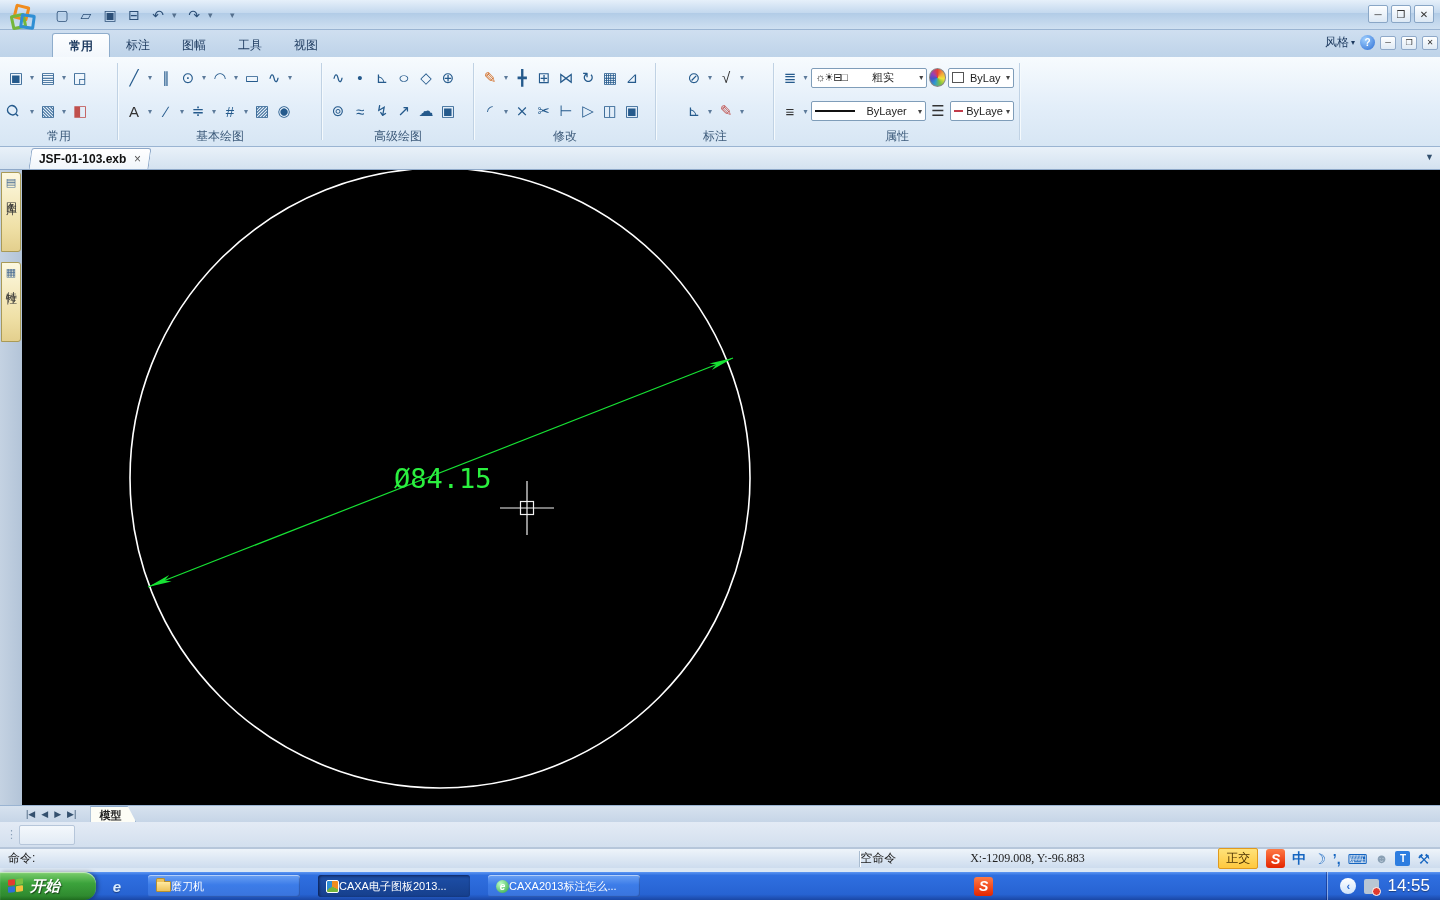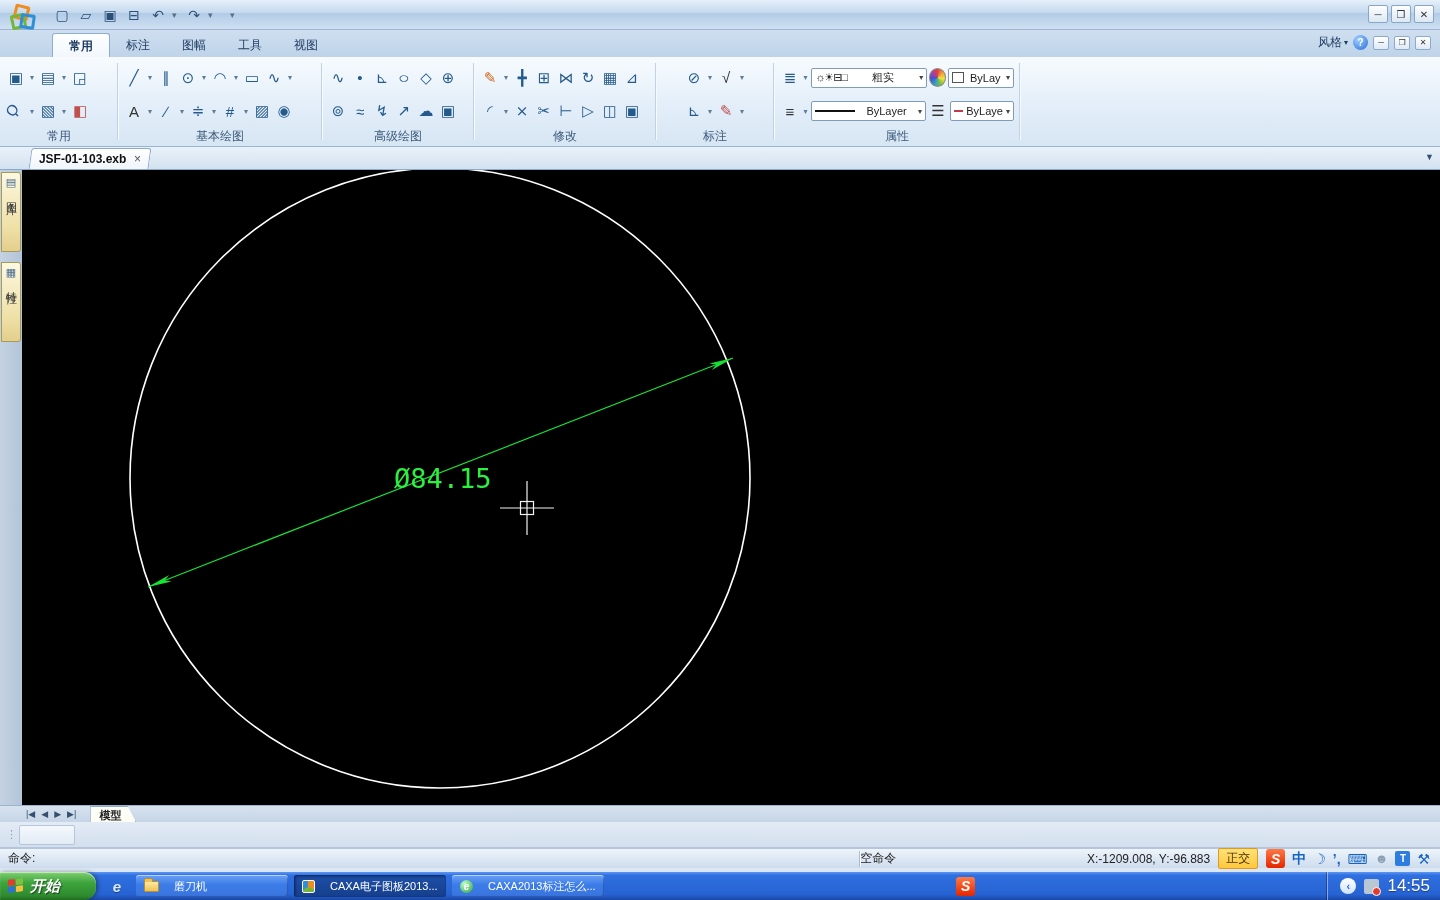--- a/index.html
+++ b/index.html
@@ -23,21 +23,21 @@
   .title-text{position:absolute;left:0;right:0;text-align:center;font-size:12px;color:#2b2b2b;pointer-events:none}
   .winbtns{position:absolute;right:6px;top:5px;display:flex;gap:3px}
   .wbtn{width:20px;height:18px;border:1px solid #89a6c6;border-radius:2px;background:linear-gradient(#fdfeff,#dce8f4);
     display:flex;align-items:center;justify-content:center;font-size:10px;color:#333}
 
   
   .tabrow{position:absolute;left:0;top:30px;width:1440px;height:27px;background:linear-gradient(#cfdff0,#bed3e9);display:flex;align-items:flex-end}
   .rtabs{display:flex;margin-left:52px;height:24px}
   .rtab{padding:4px 16px 3px;font-size:12px;color:#1d3a5f;cursor:default}
   .rtab.active{background:linear-gradient(#fdfeff,#f2f7fc);border:1px solid #8fadcc;border-bottom:none;border-radius:3px 3px 0 0;font-weight:bold}
-  .tabrow-right{position:absolute;right:9px;top:4px;display:flex;align-items:center;gap:5px}
+  .tabrow-right{position:absolute;right:2px;top:4px;display:flex;align-items:center;gap:5px}
   .stylebtn{font-size:12px;color:#1d3a5f;display:flex;align-items:center;gap:2px}
   .helpico{width:15px;height:15px;border-radius:50%;background:radial-gradient(circle at 35% 30%,#9fd0ff,#2b6cd4);color:#fff;
     font-size:10px;font-weight:bold;display:flex;align-items:center;justify-content:center}
   .mini{width:16px;height:14px;border:1px solid #8fa9c9;border-radius:2px;background:linear-gradient(#fff,#dfeaf5);
     font-size:8px;display:flex;align-items:center;justify-content:center;color:#333}
 
   
   .ribbon{position:absolute;left:0;top:57px;width:1440px;height:90px;
     background:linear-gradient(#f7fbfe,#e3eef9 55%,#d7e6f4);border-bottom:1px solid #9ab4d2;display:flex}
   .grp{display:flex;flex-direction:column;padding:4px 6px 0;position:relative}
@@ -88,42 +88,42 @@
   
   .cmdpanel{position:absolute;left:0;top:822px;width:1440px;height:26px;background:linear-gradient(#e3ebf5,#d3dfee);border-bottom:1px solid #b6c6da;display:flex;align-items:center}
   .grip{margin-left:6px;color:#8aa0b8;font-size:11px;letter-spacing:-2px}
   .histbox{margin-left:4px;width:56px;height:20px;background:linear-gradient(#f4f8fc,#e2ebf5);border:1px solid #b6c6da;border-radius:2px}
 
   
   .statusbar{position:absolute;left:0;top:848px;width:1440px;height:20px;background:linear-gradient(#eef4fa,#cddcee);border-top:1px solid #b6c6da;display:flex;align-items:center;font-size:12px;color:#222}
   .sb-prompt{margin-left:8px;flex:1}
   .sb-sep{width:1px;height:16px;background:#a9bcd0;box-shadow:1px 0 0 #fff}
   .sb-state{width:110px;text-align:left}
-  .sb-coords{width:240px;text-align:right;font-family:Liberation Sans, sans-serif}
+  .sb-coords{width:240px;text-align:left;font-family:Liberation Serif, serif}
   .ortho{background:linear-gradient(#ffe27a,#ffc83d);border:1px solid #e09a1e;border-radius:2px;padding:1px 7px;color:#4a3000;margin:0 8px}
   .ime{display:flex;align-items:center;gap:7px;margin-right:10px}
   .sg-s{width:19px;height:19px;border-radius:3px;background:linear-gradient(#ff7a45,#e42500);color:#fff;font-weight:bold;font-size:14px;
     display:flex;align-items:center;justify-content:center;font-style:italic}
   .ime .b{color:#1565c0;font-weight:bold;font-size:14px}
   .ime .g{color:#8aa0b4;font-size:13px}
   .ime .tshirt{width:15px;height:15px;background:#2d7de0;color:#fff;font-size:10px;font-weight:bold;border-radius:2px;display:flex;align-items:center;justify-content:center}
 
   
   .taskbar{position:absolute;left:0;top:872px;width:1440px;height:28px;
     background:linear-gradient(#5d97f2,#2f6fe0 12%,#2763d2 80%,#1a47a5);display:flex;align-items:center}
   .startbtn{height:28px;width:96px;border-radius:0 12px 12px 0;
     background:linear-gradient(#7fd06f,#3ca33c 40%,#2f8a2f 85%,#1f6b1f);box-shadow:inset 0 1px 1px rgba(255,255,255,.6),2px 0 4px rgba(0,0,0,.35);
     display:flex;align-items:center;gap:6px;padding-left:8px}
   .flag{width:16px;height:15px;display:grid;grid-template-columns:7px 7px;grid-template-rows:6px 6px;gap:1px;transform:skewY(-6deg)}
   .flag i{border-radius:1px}
   .flag .f1{background:#e33b2f}.flag .f2{background:#7bc143}.flag .f3{background:#2e6fd8}.flag .f4{background:#f3c13d}
   .startlabel{color:#fff;font-size:15px;font-weight:bold;font-style:italic;text-shadow:1px 1px 1px rgba(0,0,0,.5)}
   .ql{width:26px;display:flex;justify-content:center;align-items:center;margin-left:8px}
   .ie-e{color:#d9ecff;font-size:15px;font-weight:bold;font-style:italic;text-shadow:0 1px 1px rgba(0,0,0,.4)}
-  .tbtn{height:22px;margin-left:6px;border-radius:3px;display:flex;align-items:center;gap:15px;padding:0 8px;width:152px;
+  .tbtn{height:22px;margin-left:18px;border-radius:3px;display:flex;align-items:center;gap:0;padding:0 8px;width:152px;
     background:linear-gradient(#6ba1f4,#3c7ce8 45%,#3a74dd);box-shadow:inset 0 1px 0 rgba(255,255,255,.5),inset -1px -1px 1px rgba(0,0,30,.25);
     color:#fff;font-size:11px;white-space:nowrap;overflow:hidden}
   .tbtn.active{background:linear-gradient(#17складe...) ;background:linear-gradient(#1d4fa8,#163f8c);box-shadow:inset 1px 1px 3px rgba(0,0,30,.6)}
   .folder{width:15px;height:11px;background:linear-gradient(#ffe9a0,#edc35a);border:1px solid #b8902e;border-radius:1px;position:relative}
   .folder::before{content:"";position:absolute;left:-1px;top:-4px;width:7px;height:3px;background:#edc35a;border:1px solid #b8902e;border-bottom:none;border-radius:2px 2px 0 0}
   .caxa-mini{width:13px;height:13px;background:conic-gradient(#f08c1e 0 33%,#74b63c 0 66%,#2f8fd4 0);border-radius:2px;border:1px solid #fff}
   .ie-mini{width:13px;height:13px;border-radius:50%;background:radial-gradient(circle at 35% 30%,#bfffc8,#27a33c);color:#fff;font-size:10px;font-style:italic;font-weight:bold;display:flex;align-items:center;justify-content:center}
   .tray{margin-left:auto;height:28px;display:flex;align-items:center;gap:8px;padding:0 10px 0 12px;border-left:1px solid rgba(255,255,255,.45);box-shadow:-1px 0 0 rgba(0,0,60,.35)}
   .tray-chev{width:16px;height:16px;border-radius:50%;background:linear-gradient(#ffffff,#cfe3fa);color:#2b6cd4;font-size:11px;font-weight:bold;display:flex;align-items:center;justify-content:center}
   .tray-ico{width:15px;height:15px;border-radius:2px;background:#b9c6d4;position:relative}

